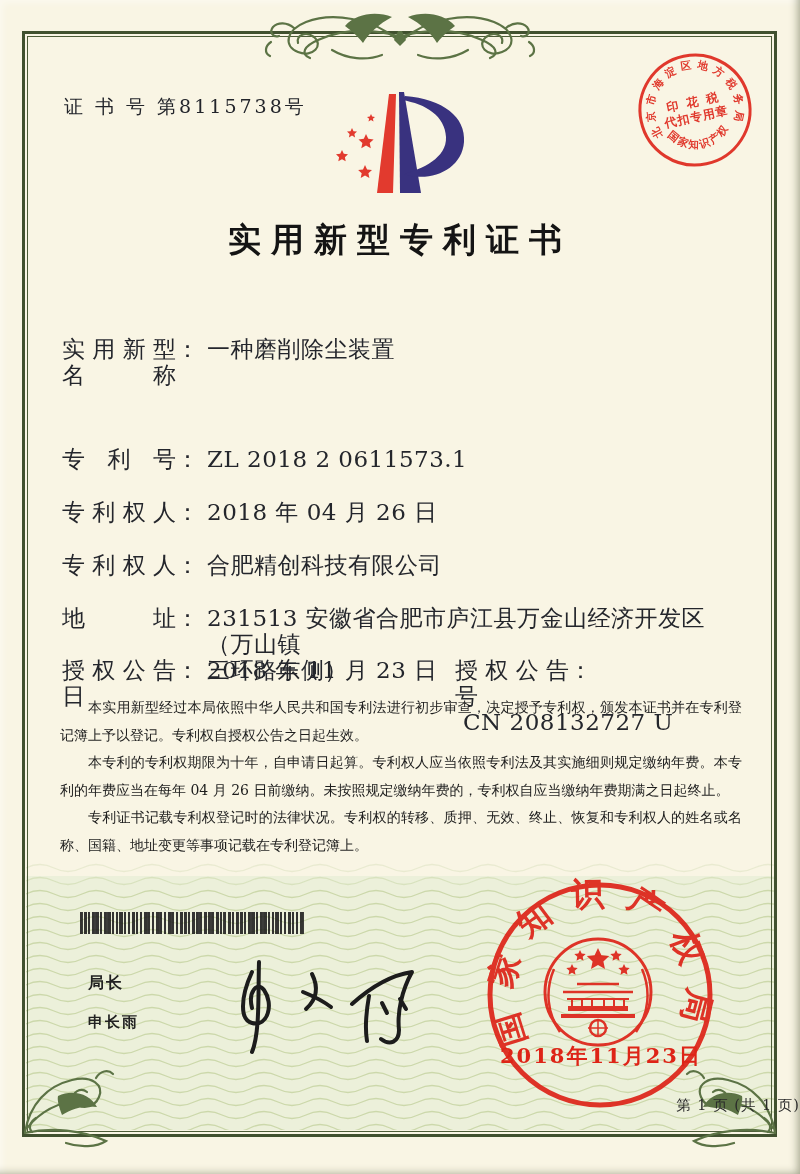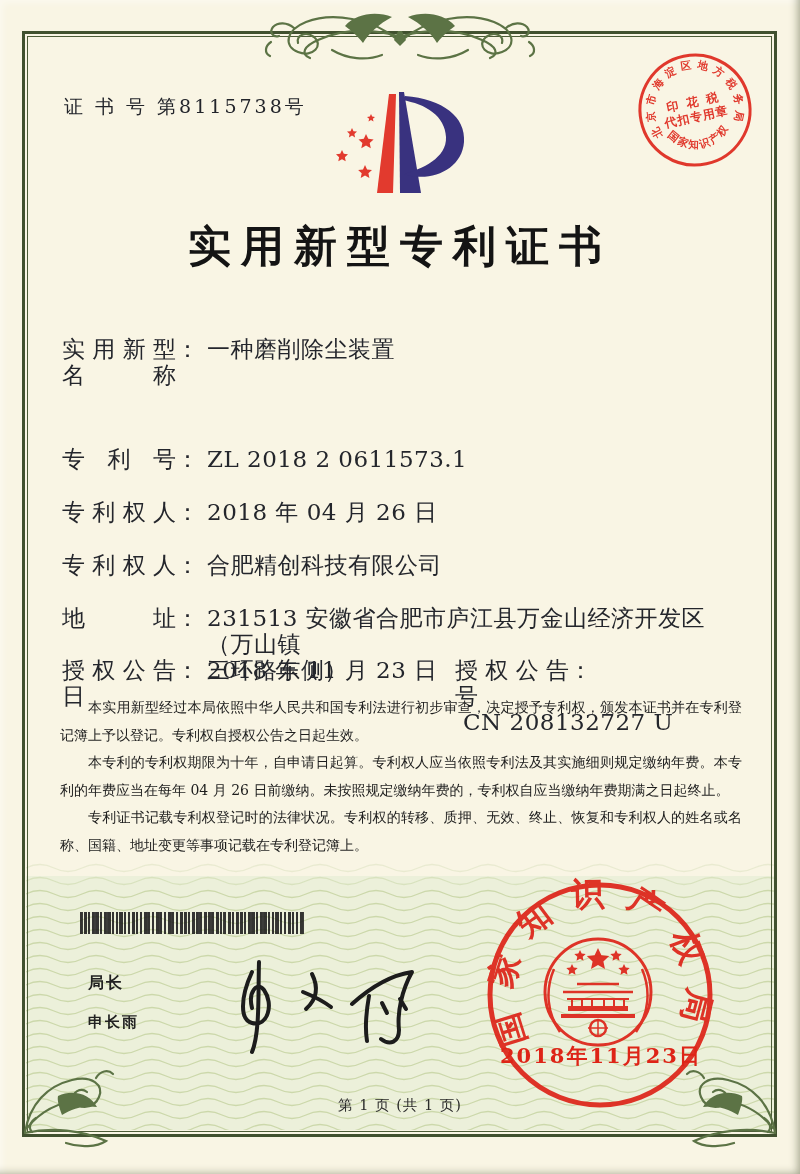--- a/index.html
+++ b/index.html
@@ -12,42 +12,42 @@
   }
   .abs{position:absolute;}
   
   #frame{left:22px; top:31px; width:749px; height:1100px; border:3px solid #41512f;}
   #frame-inner{position:absolute; left:2px; top:2px; right:2px; bottom:2px; border:1px solid #4d5c38;}
   
   #waves-svg{left:26px; top:862px;}
   
   #cert-no{left:64px; top:94px; font-size:19px; letter-spacing:3px; color:#22242a;}
   
-  #title{left:0; top:218px; width:800px; text-align:center; font-size:43px; font-weight:700; letter-spacing:10px; color:#141414;}
+  #title{left:0; top:218px; width:800px; text-align:center; font-size:33px; font-weight:700; letter-spacing:10px; color:#141414;}
   
   .frow{left:62px; width:690px; font-size:23px; color:#24262c; line-height:26px;}
   .f-label{display:inline-block; width:114px; text-align:justify; text-align-last:justify; vertical-align:top;}
   .f-colon{vertical-align:top;}
   .f-value{margin-left:8px; letter-spacing:.5px; vertical-align:top; display:inline-block; white-space:pre-line; max-width:540px;}
   .fgroup2{position:absolute; left:393px; top:0;}
   
   #body-text{left:60px; top:694px; width:682px; font-size:14px; line-height:27.6px; text-align:justify; color:#1d1d1d;}
   #body-text p{margin:0; text-indent:2em;}
   
   #barcode{left:80px; top:912px; width:224px; height:22px; opacity:.88;
     background:
       repeating-linear-gradient(90deg,#1b1b1b 0 2px,rgba(0,0,0,0) 2px 4px),
       repeating-linear-gradient(90deg,#1b1b1b 0 1px,rgba(0,0,0,0) 1px 6px),
       repeating-linear-gradient(90deg,#242424 0 3px,rgba(0,0,0,0) 3px 13px);
   }
   
   #director-label{left:88px; top:973px; font-size:16px; font-family:"DejaVu Sans","Liberation Sans",sans-serif; font-weight:700; color:#222; letter-spacing:2px;}
   #director-name{left:88px; top:1013px; font-size:15px; font-family:"DejaVu Sans","Liberation Sans",sans-serif; font-weight:700; color:#222; letter-spacing:2px;}
   #seal-date{left:500px; top:1042px; font-size:21px; font-weight:700; color:#de2417; letter-spacing:2px; font-family:"DejaVu Serif",serif;text-align:right;}
-  #footer-page{left:0; top:1096px; width:800px; text-align:center; font-size:14.5px; color:#2a2a2a; letter-spacing:1px;}
+  #footer-page{left:0; top:1096px; width:800px; text-align:right; font-size:14.5px; color:#2a2a2a; letter-spacing:1px;}
   svg{display:block;}
 </style>
 </head>
 <body>
 
 <div id="page">
 
   <svg id="waves-svg" class="abs" width="748" height="268" viewBox="0 0 748 268">
     <defs>
       <path id="wv" d="M0,8 q14,-7 28,0 t28,0 t28,0 t28,0 t28,0 t28,0 t28,0 t28,0 t28,0 t28,0 t28,0 t28,0 t28,0 t28,0 t28,0 t28,0 t28,0 t28,0 t28,0 t28,0 t28,0 t28,0 t28,0 t28,0 t28,0 t28,0 t28,0" fill="none" stroke="#ccd8ab" stroke-width="1.3"></path>

